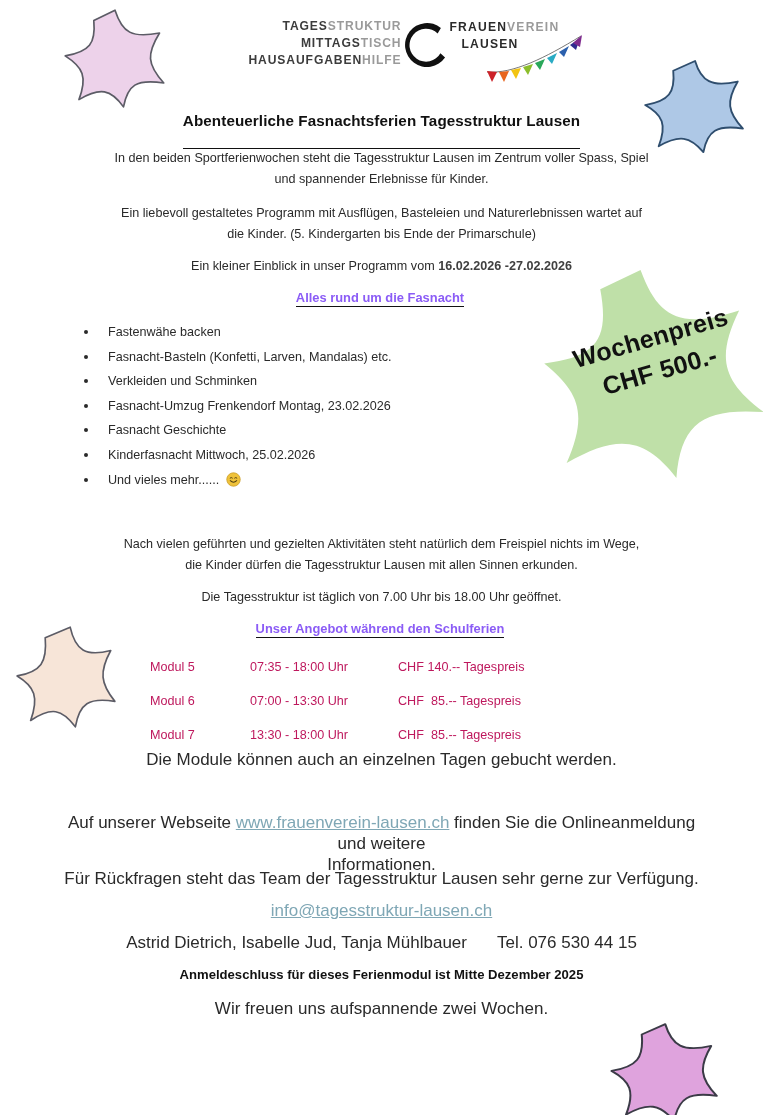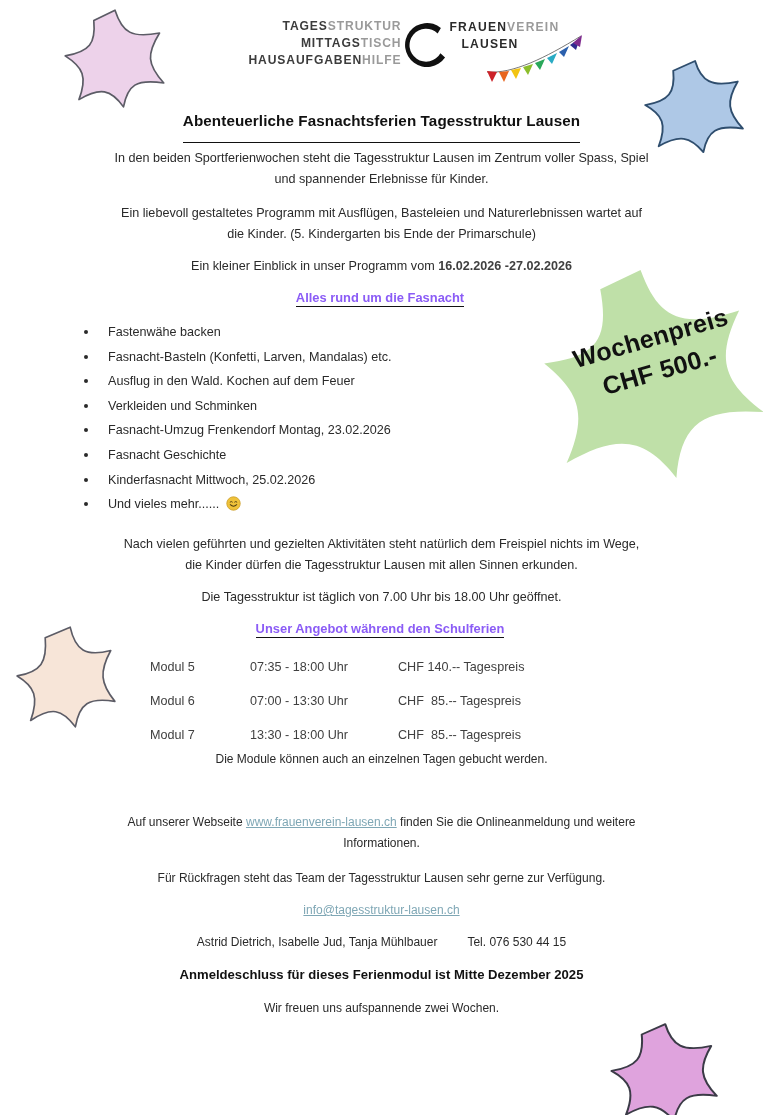--- a/index.html
+++ b/index.html
@@ -91,21 +91,21 @@
     left: 0; right: 0;
     top: 112px;
     text-align: center;
     font-size: 15.2px;
     font-weight: 700;
     letter-spacing: 0.1px;
     color: #111;
   }
   .doc-title span {
     border-bottom: 1.6px solid #111;
-    padding-bottom: 13px;
+    padding-bottom: 19px;
   }
 
   .para {
     position: absolute;
     left: 55px;
     width: 653px;
     text-align: center;
     font-size: 12.6px;
     line-height: 21px;
     color: #2a2a2a;
@@ -162,39 +162,39 @@
     position: absolute;
     left: 150px;
     top: 650px;
     width: 420px;
   }
   .mod-row {
     display: flex;
     height: 34px;
     align-items: center;
     font-size: 12.6px;
-    color: #404040;
+    color: #be185d;
     justify-content: flex-end;
   }
   .mod-name  { width: 100px; }
   .mod-time  { width: 148px; }
   .mod-price { flex: 1; white-space: pre; }
 
   
   a.link, .link {
     color: #7fa7b5;
     text-decoration: underline;
   }
 
   .center-line {
     position: absolute;
     left: 55px;
     width: 653px;
     text-align: center;
-    font-size: 12px;
+    font-size: 17px;
     line-height: 21px;
     color: #2a2a2a;
   }
   .center-line.bold {
     font-weight: 700;
     color: #111;
     font-size: 13.1px;
   }
 
   
@@ -330,24 +330,20 @@
       <div class="bullet-row">
         <span class="dot"></span>
         <span>Fastenwähe backen</span>
       </div>
       <div class="bullet-row">
         <span class="dot"></span>
         <span>Fasnacht-Basteln (Konfetti, Larven, Mandalas) etc.</span>
       </div>
       <div class="bullet-row">
         <span class="dot"></span>
-        <span>Ausflug in den Wald. Kochen auf dem Feuer</span>
-      </div>
-      <div class="bullet-row">
-        <span class="dot"></span>
         <span>Verkleiden und Schminken</span>
       </div>
       <div class="bullet-row">
         <span class="dot"></span>
         <span>Fasnacht-Umzug Frenkendorf Montag, 23.02.2026</span>
       </div>
       <div class="bullet-row">
         <span class="dot"></span>
         <span>Fasnacht Geschichte</span>
       </div>

